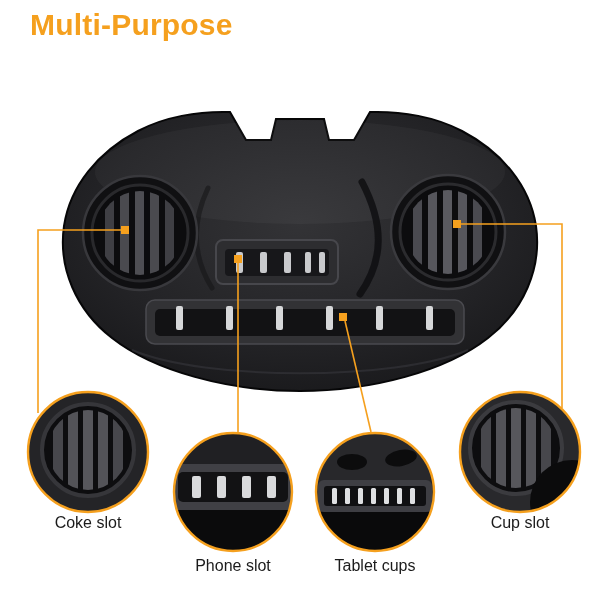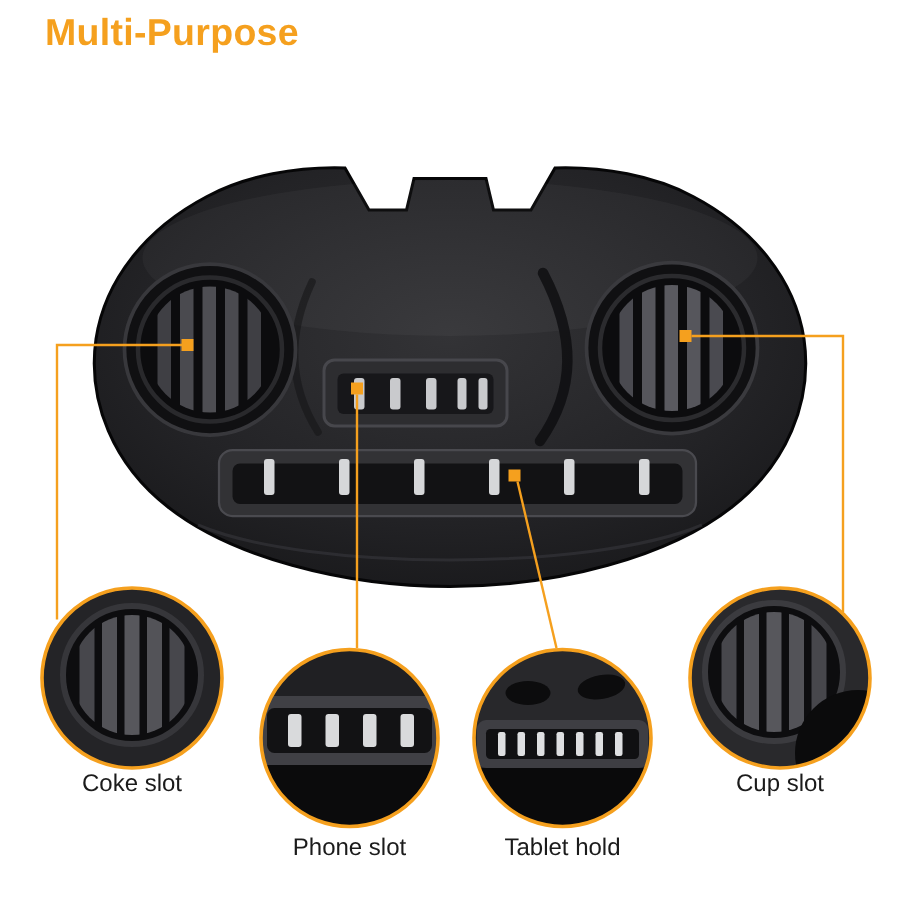--- a/index.html
+++ b/index.html
@@ -9,21 +9,21 @@
     position: relative;
     width: 600px;
     height: 600px;
     background: var(--background, #fff);
     overflow: hidden;
   }
   .title {
     position: absolute;
     left: 30px;
     top: 8px;
-    font-size: 25px;
+    font-size: 30px;
     font-weight: bold;
     color: var(--accent, #F5A01E);
     letter-spacing: 0.2px;
   }
   .desc {
     position: absolute;
     left: 30px;
     top: 46px;
     width: 548px;
     font-size: 14.5px;
@@ -218,16 +218,16 @@
           <rect x="541" y="405" width="10" height="90" fill="#47474c"></rect>
         </g>
         <circle cx="572" cy="502" r="42" fill="#0b0b0c"></circle>
       </g>
       <circle class="ring" cx="520" cy="452" r="60"></circle>
     </g>
   </svg>
 
   <div class="callout-label label-coke">Coke slot</div>
   <div class="callout-label label-phone">Phone slot</div>
-  <div class="callout-label label-tablet">Tablet hold</div>
+  <div class="callout-label label-tablet">Tablet cups</div>
   <div class="callout-label label-cup">Cup slot</div>
 
 </div>
 
 </body></html>

